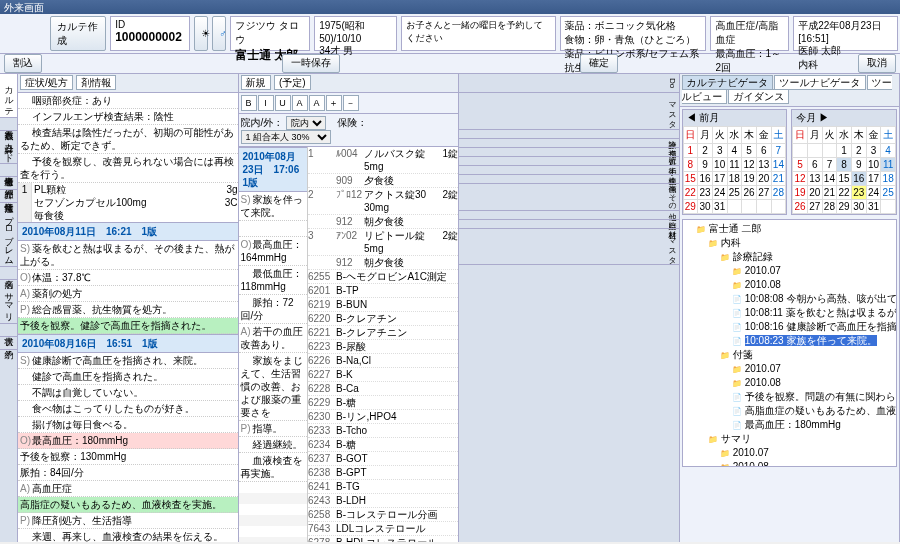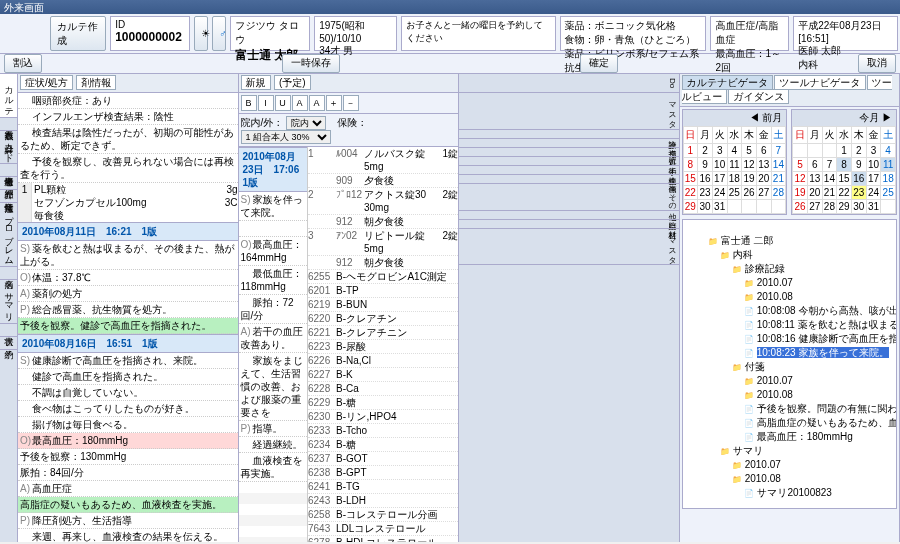--- a/index.html
+++ b/index.html
@@ -42,24 +42,24 @@
 .midlist .c1 { width: 28px; color: #666; }
 .midlist .c2 { flex: 1; }
 .midlist .c3 { width: 18px; text-align: right; }
 .righttab { writing-mode: vertical-rl; padding: 4px 2px; border-bottom: 1px solid #aac; font-size: 8px; }
 .cal { background: #fff; margin: 2px; border: 1px solid #aac; font-size: 8px; }
 .cal table { width: 100%; border-collapse: collapse; }
 .cal td { border: 1px solid #ddd; text-align: center; padding: 1px; }
 .cal .sun { color: #d00; } .cal .sat { color: #06c; }
 .cal .today { background: #ff8; }
 .cal .hl { background: #cde; }
-.calhead { background: #d8e0ec; padding: 1px 4px; text-align: right; }
+.calhead { background: #d8e0ec; padding: 1px 4px; text-align: left; }
 .calpair { display: flex; }
 .calpair > div { flex: 1; }
-.tree { background: #fff; margin: 2px; border: 1px solid #aac; height: 290px; overflow: auto; font-size: 9px; padding: 14px; }
+.tree { background: #fff; margin: 2px; border: 1px solid #aac; height: 248px; overflow: auto; font-size: 9px; padding: 2px; }
 .tree .node { padding-left: 12px; line-height: 1.4; white-space: nowrap; }
 .tree .l2 { padding-left: 24px; } .tree .l3 { padding-left: 36px; } .tree .l4 { padding-left: 48px; }
 .folder::before { content: "📁 "; font-size: 8px; }
 .file::before { content: "📄 "; font-size: 8px; }
 .stripes { background: repeating-linear-gradient(#fff 0, #fff 11px, #f4f4f4 11px, #f4f4f4 22px); }
 </style>
 </head>
 <body>
 
 <div class="topbar">外来画面</div>

